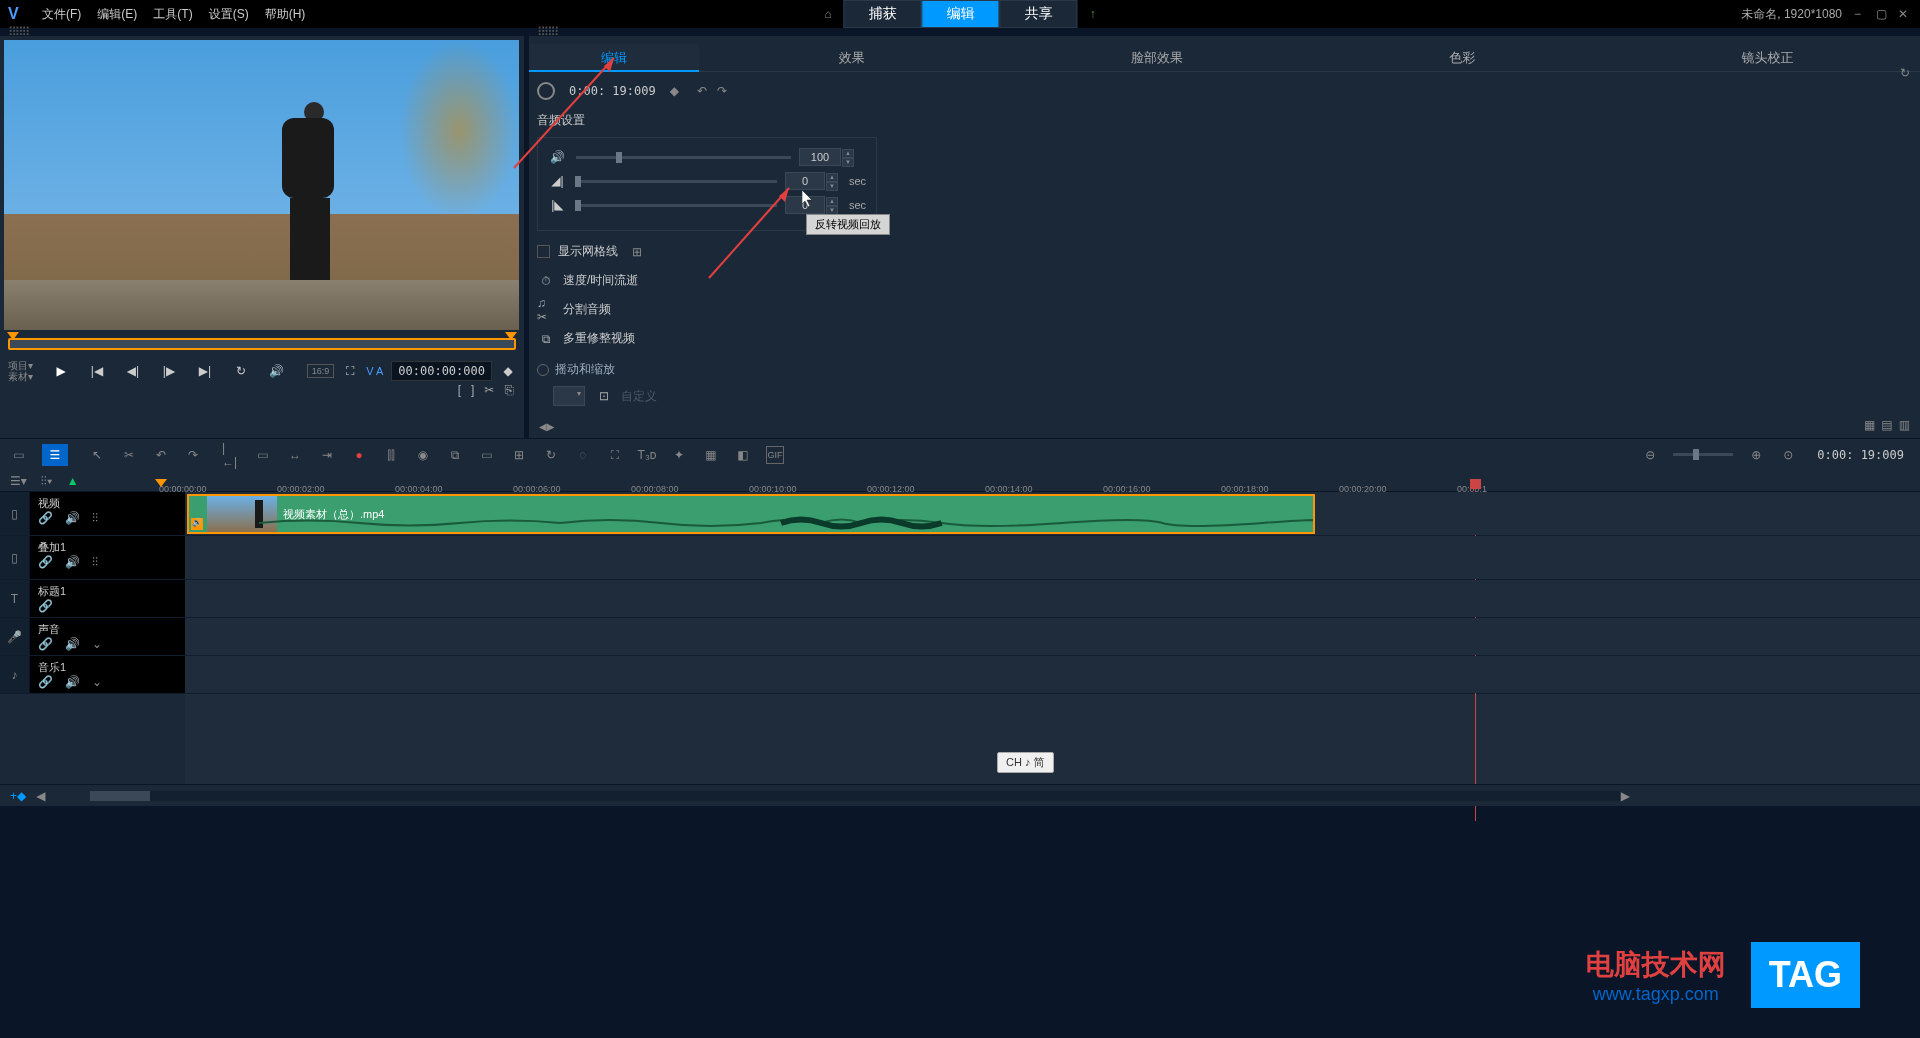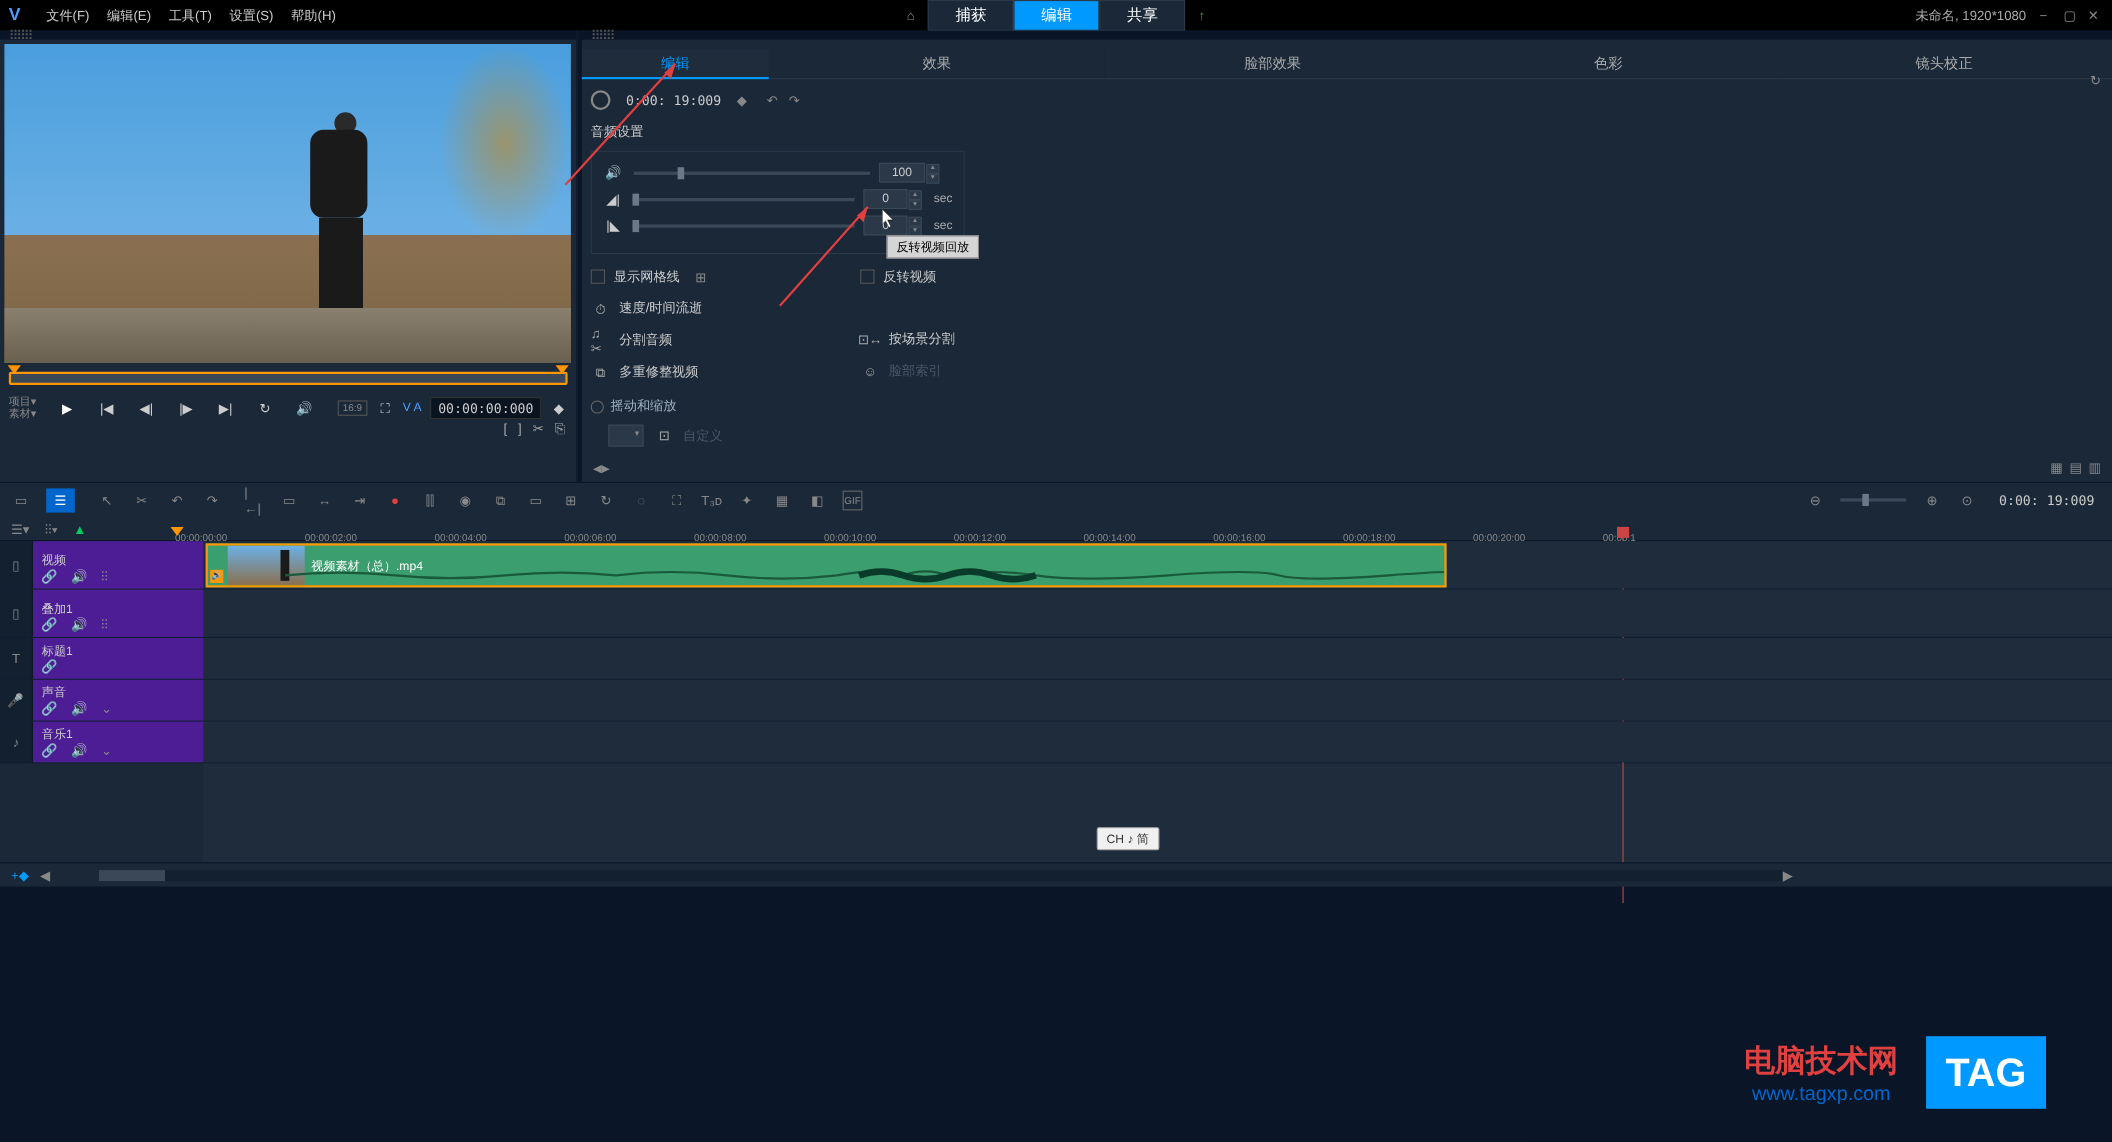--- a/index.html
+++ b/index.html
@@ -89,21 +89,21 @@
 .timeline-area { background: #1a2838; }
 .ruler-row { height: 22px; display: flex; align-items: center; border-bottom: 1px solid #0a1628; }
 .ruler-left { width: 155px; display: flex; align-items: center; gap: 14px; padding-left: 10px; }
 .ruler-icon { color: #888; cursor: pointer; }
 .add-track { color: #00cc66; }
 .ruler-ticks { flex: 1; position: relative; color: #888; font-size: 9px; }
 .tick-label { position: absolute; top: 3px; }
 .playhead { position: absolute; top: 0; width: 1px; height: 340px; background: #cc4444; }
 .playhead-handle { position: absolute; top: -2px; left: -5px; width: 11px; height: 10px; background: #cc4444; }
 .track { height: 44px; display: flex; border-bottom: 1px solid #0f1d2e; }
-.track-header { width: 155px; background: #4c1d95; padding: 4px 8px; display: flex; flex-direction: column; justify-content: flex-end; }
+.track-header { width: 155px; background: #000000; padding: 4px 8px; display: flex; flex-direction: column; justify-content: flex-start; }
 .track-title { color: #ccc; font-size: 11px; }
 .track-icons { display: flex; gap: 12px; color: #888; }
 .track-type-icon { width: 30px; background: #122030; display: flex; align-items: center; justify-content: center; color: #888; border-right: 1px solid #0a1628; }
 .track-content { flex: 1; background: #1e2c3c; position: relative; }
 .clip { position: absolute; top: 2px; left: 2px; height: 40px; background: #3a9e6e; border: 2px solid #ff9500; display: flex; align-items: center; overflow: hidden; padding-left: 18px; }
 .clip-thumb { width: 70px; height: 100%; background: linear-gradient(180deg, #6bb0e5, #8a7050); flex-shrink: 0; position: relative; }
 .clip-person { position: absolute; left: 48px; top: 4px; width: 8px; height: 28px; background: #1a1a1a; }
 .clip-label { color: #fff; font-size: 11px; padding-left: 6px; white-space: nowrap; }
 .clip-wave { position: absolute; bottom: 2px; left: 70px; right: 0; height: 14px; }
 .wave-svg { width: 100%; height: 100%; }
@@ -278,35 +278,20 @@
             </div>
           <div class="option-item">
               <span class="opt-icon">♫✂</span>
               <span>分割音频</span>
             </div>
           <div class="option-item">
               <span class="opt-icon">⧉</span>
               <span>多重修整视频</span>
             </div>
         </div>
-        <div class="option-col" style="margin-left:100px;">
-          <div class="option-item">
-              <span class="checkbox"></span>
-              <span>反转视频</span>
-            </div>
-          <div style="height:16px;"></div>
-          <div class="option-item">
-              <span class="opt-icon">⊡↔</span>
-              <span>按场景分割</span>
-            </div>
-          <div class="option-item disabled">
-              <span class="opt-icon">☺</span>
-              <span>脸部索引</span>
-            </div>
-        </div>
       </div>
       <div class="resample-section">
         <div class="radio-row">
             <span class="radio"></span>
             <span>摇动和缩放</span>
           </div>
         <div class="custom-row">
           <div class="swatch"></div>
           <div class="option-item disabled">
               <span class="opt-icon">⊡</span>

